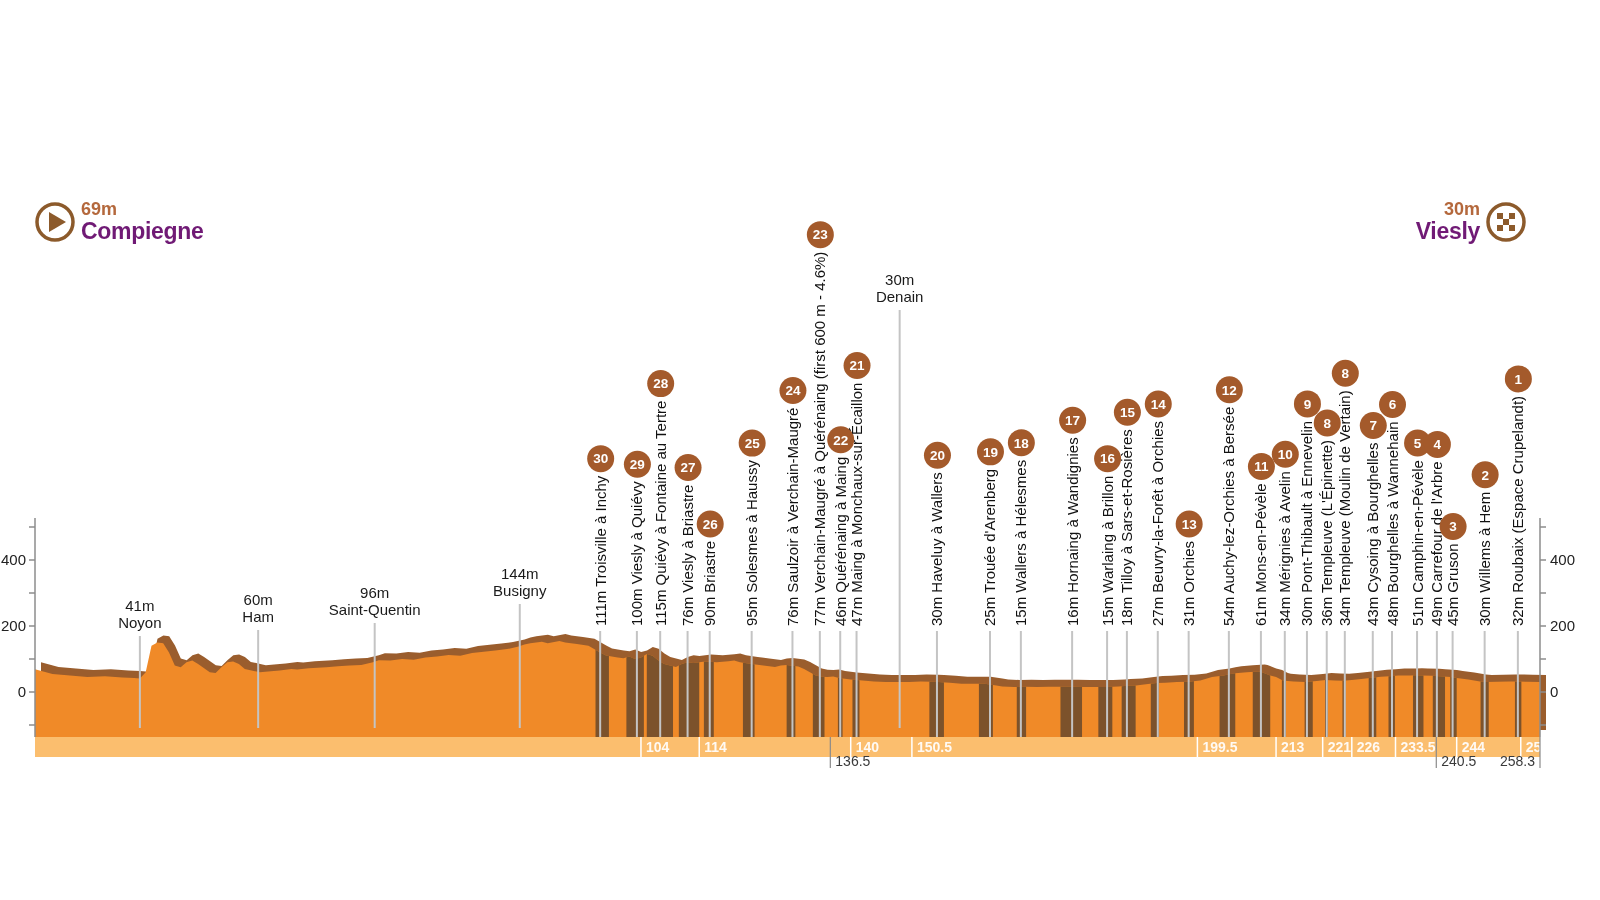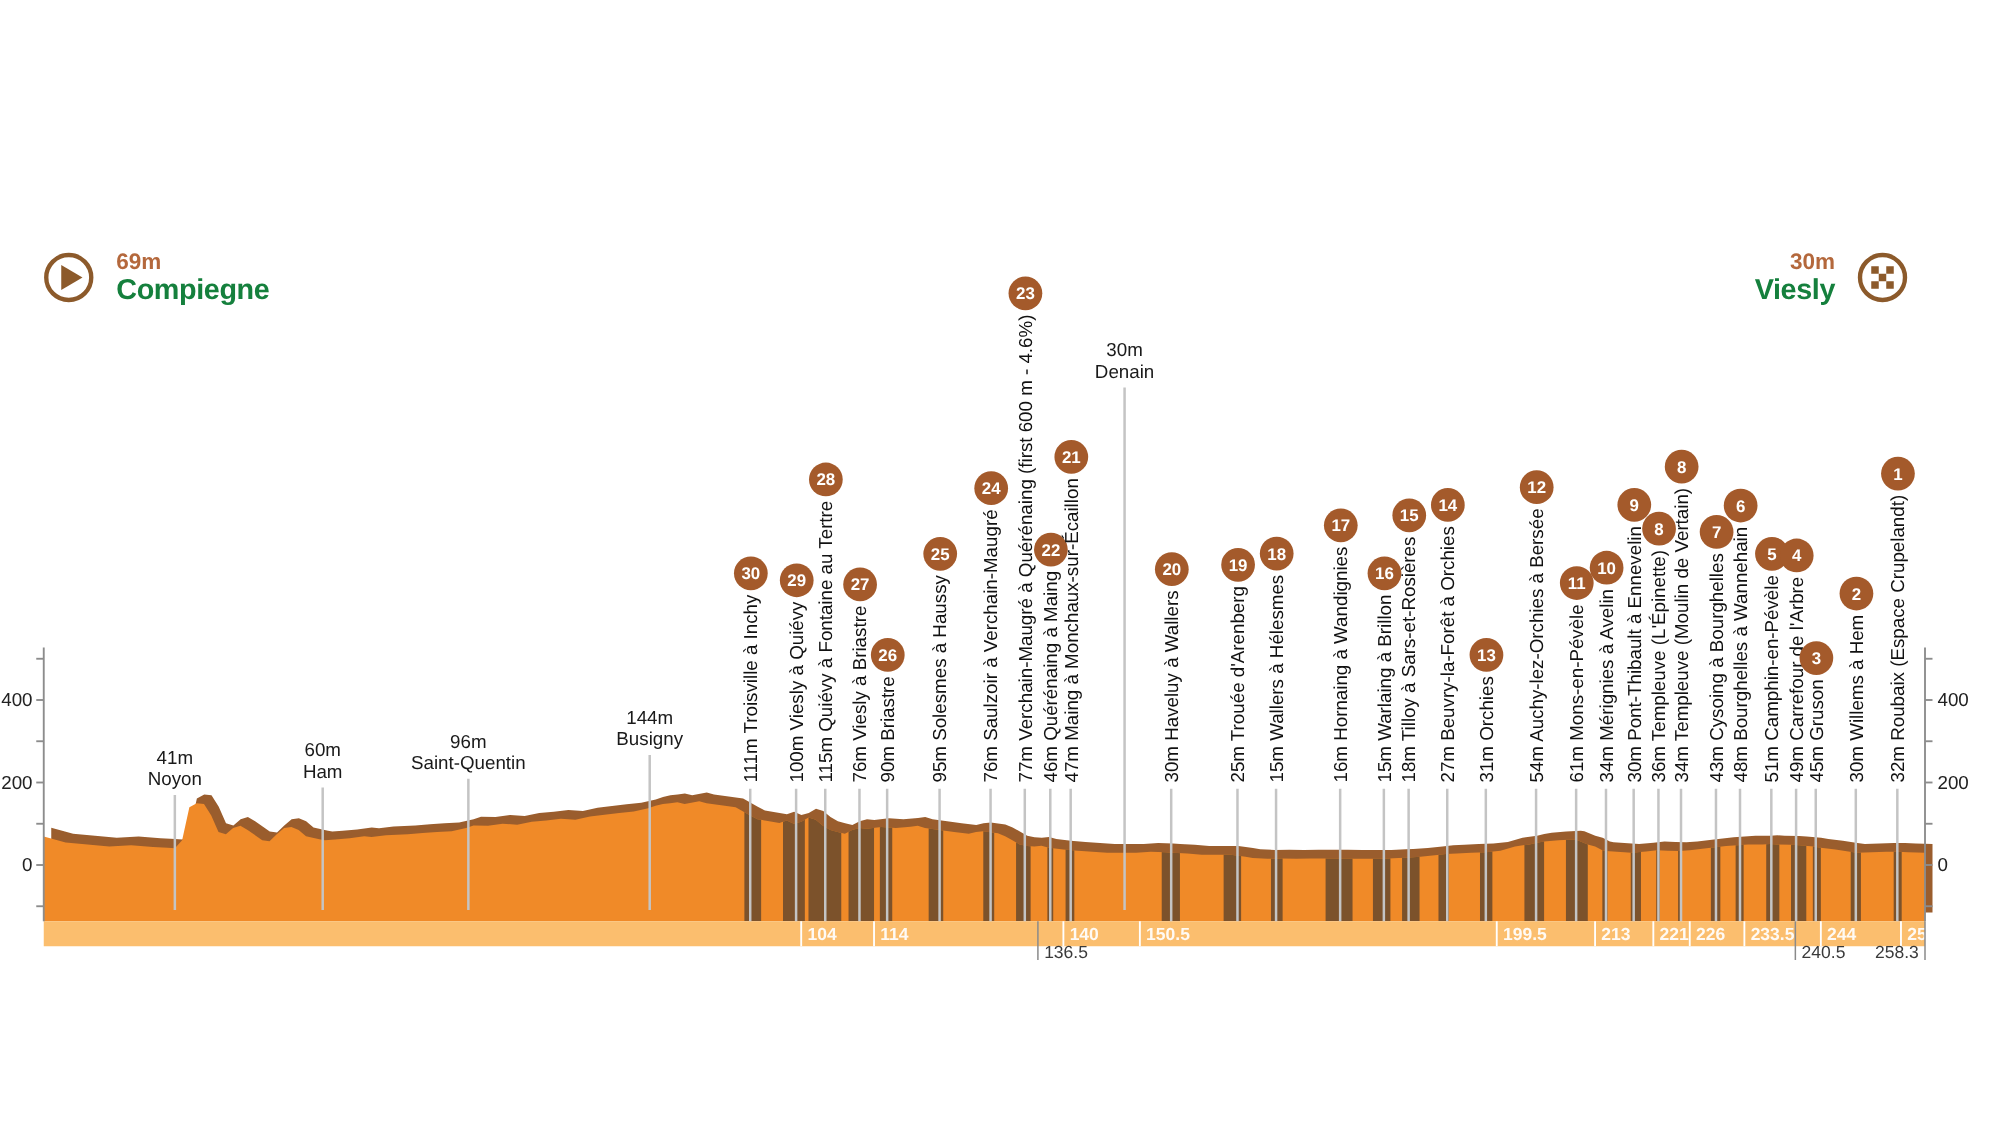--- a/index.html
+++ b/index.html
@@ -1,23 +1,23 @@
 <!DOCTYPE html>
 <html><head>
 <meta charset="utf-8">
 <style>
   html,body{margin:0;padding:0;background:#ffffff;}
   body{font-family:"Liberation Sans", sans-serif; width:1600px; height:900px; position:relative; overflow:hidden;}
   #stage{position:absolute; inset:0; width:1600px; height:900px;}
-  .endpoint{position:absolute; display:flex; align-items:flex-start; gap:16px;}
+  .endpoint{position:absolute; display:flex; align-items:flex-start; gap:4px;}
   #start-block{left:33px; top:200px;}
   #finish-block{right:72px; top:200px;}
   .ep-text{display:flex; flex-direction:column; line-height:1.05;}
   .ep-elev{font-size:18px; font-weight:bold; color:#b4683c;}
-  .ep-name{font-size:23px; font-weight:bold; color:#15803d; letter-spacing:-0.3px;}
+  .ep-name{font-size:23px; font-weight:bold; color:#701a75; letter-spacing:-0.3px;}
   .ep-text.right{align-items:flex-end;}
   svg text{font-family:"Liberation Sans", sans-serif;}
 </style>
 </head>
 <body>
 
 <div id="stage">
 
   <div class="endpoint" id="start-block">
     <svg width="44" height="44" viewBox="0 0 44 44">

